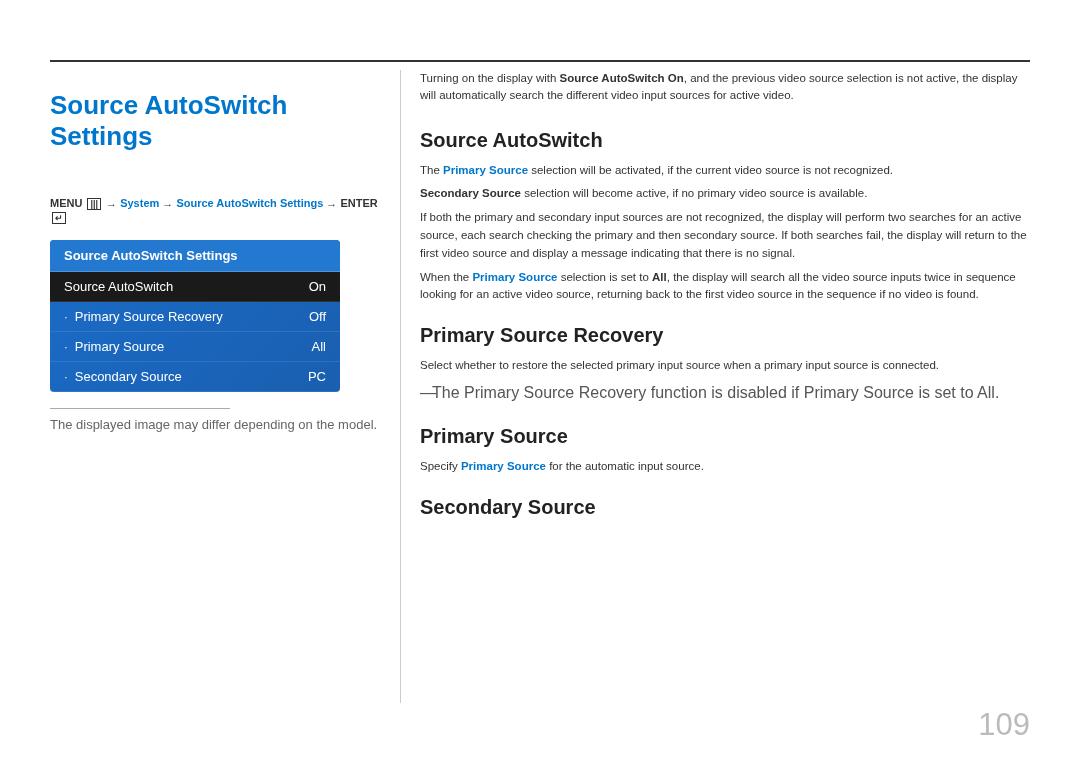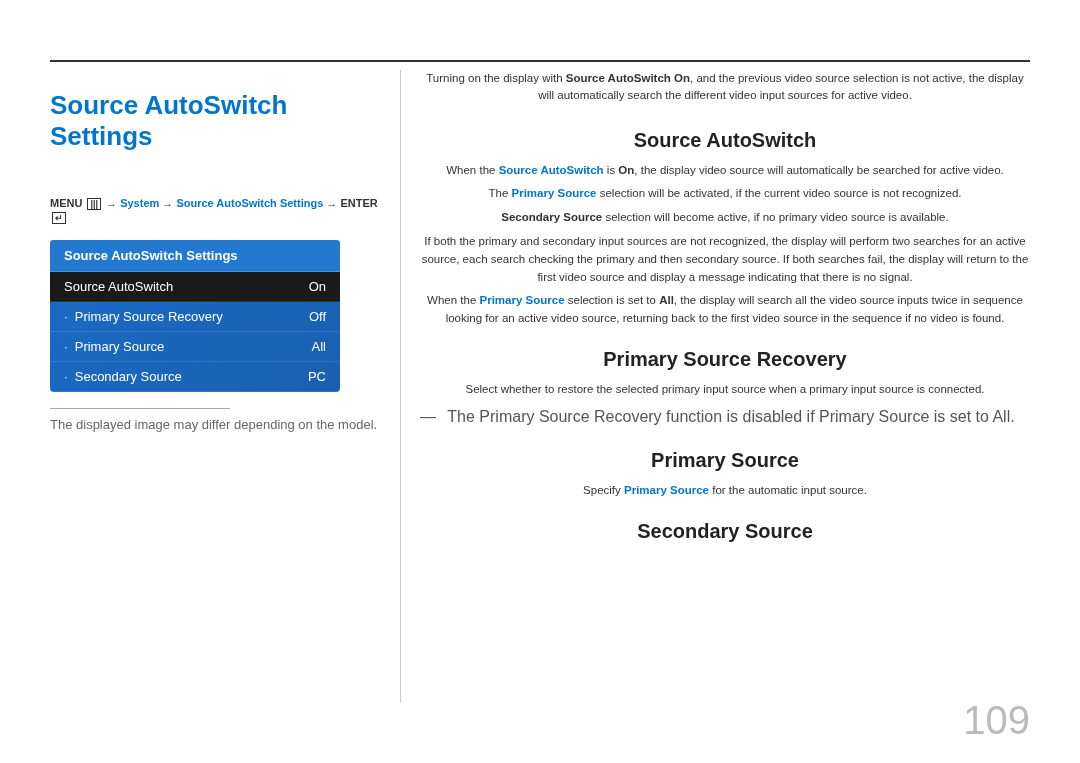--- a/index.html
+++ b/index.html
@@ -111,21 +111,20 @@
       margin-top: 4px;
     }
 
     
     .right-panel {
       position: absolute;
       top: 70px;
       left: 420px;
       right: 50px;
       bottom: 60px;
-      text-align: center;
     }
 
     .vertical-divider {
       position: absolute;
       top: 70px;
       left: 400px;
       width: 1px;
       background: #ccc;
       bottom: 60px;
     }
@@ -180,21 +179,21 @@
       content: '—';
       position: absolute;
       left: 0;
       color: #555;
     }
 
     .page-number {
       position: absolute;
       bottom: 20px;
       right: 50px;
-      font-size: 40px;
+      font-size: 31px;
       color: #bbb;
       font-weight: 300;
     }
   </style>
 </head>
 <body>
 
 <div class="top-line"></div>
 
 <div class="left-panel">
@@ -240,23 +239,20 @@
 <div class="vertical-divider"></div>
 
 <div class="right-panel">
   <p class="intro-text">
     Turning on the display with <strong>Source AutoSwitch On</strong>, and the previous video source selection is not active, the display will automatically search the different video input sources for active video.
   </p>
 
   <div class="section">
     <h2 class="section-title">Source AutoSwitch</h2>
     <p class="section-body">
-      When the <span class="highlight-blue">Source AutoSwitch</span> is <strong>On</strong>, the display video source will automatically be searched for active video.
-    </p>
-    <p class="section-body">
       The <span class="highlight-blue">Primary Source</span> selection will be activated, if the current video source is not recognized.
     </p>
     <p class="section-body">
       <strong>Secondary Source</strong> selection will become active, if no primary video source is available.
     </p>
     <p class="section-body">
       If both the primary and secondary input sources are not recognized, the display will perform two searches for an active source, each search checking the primary and then secondary source. If both searches fail, the display will return to the first video source and display a message indicating that there is no signal.
     </p>
     <p class="section-body">
       When the <span class="highlight-blue">Primary Source</span> selection is set to <strong>All</strong>, the display will search all the video source inputs twice in sequence looking for an active video source, returning back to the first video source in the sequence if no video is found.

